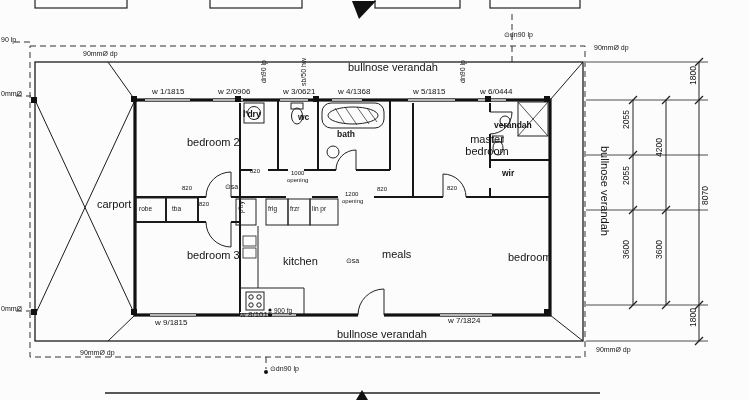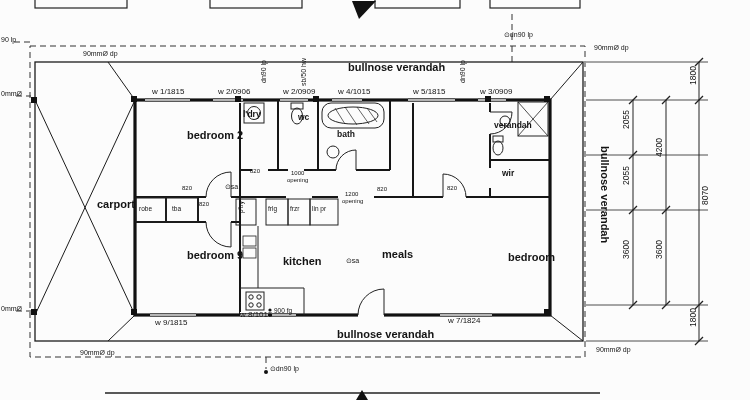--- a/index.html
+++ b/index.html
@@ -3,21 +3,21 @@
 <meta charset="utf-8">
 <style>
   html,body { margin:0; padding:0; background:#e8e8e8; }
   .canvas {
     position:relative; width:750px; height:400px;
     background:#fcfcfc; overflow:hidden;
     font-family:"Liberation Sans", sans-serif; color:#111;
   }
   svg { position:absolute; left:0; top:0; }
   .lbl { position:absolute; white-space:nowrap; color:#141414; line-height:1.05; }
-  .room  { font-size:11px; font-weight:bold;padding-left:40px; }
+  .room  { font-size:11px; font-weight:normal;padding-left:40px; }
   .sroom { font-size:8.5px; font-weight:bold; }
   .win   { font-size:8px; }
   .note  { font-size:7px; }
   .tiny  { font-size:6.5px; }
   .xtiny { font-size:6px; }
   .dim   { font-size:8.5px; }
   .vup   { writing-mode:vertical-rl; transform:rotate(180deg); }
   .vdown { writing-mode:vertical-rl; }
   .center{ text-align:center; white-space:normal; }
 </style>
@@ -173,37 +173,38 @@
       <path d="M105,393 H600" stroke="#222" stroke-width="1.4" fill="none"></path>
       <path d="M356,400 L368,400 L362,390 Z" fill="#111"></path>
     </g>
   </svg>
 
   <div class="lbl room" style="left:308px;top:62px">bullnose verandah</div>
   <div class="lbl room" style="left:297px;top:329px">bullnose verandah</div>
   <div class="lbl room vdown" style="left:558px;top:146px">bullnose verandah</div>
 
   <div class="lbl room" style="left:57px;top:199px">carport</div>
-  <div class="lbl room" style="left:147px;top:130px">bedroom 2</div>
-  <div class="lbl room" style="left:147px;top:250px">bedroom 9</div>
+  <div class="lbl room" style="left:147px;top:137px">bedroom 2</div>
+  <div class="lbl room" style="left:147px;top:250px">bedroom 3</div>
   <div class="lbl room" style="left:243px;top:256px">kitchen</div>
   <div class="lbl room" style="left:342px;top:249px">meals</div>
   <div class="lbl room" style="left:468px;top:252px">bedroom</div>
+  <div class="lbl room center" style="left:414px;top:134px;width:66px">master bedroom</div>
   <div class="lbl sroom" style="left:502px;top:169px">wir</div>
   <div class="lbl sroom" style="left:494px;top:121px">verandah</div>
   <div class="lbl sroom" style="left:243px;top:110px">l'dry</div>
   <div class="lbl sroom" style="left:298px;top:113px">wc</div>
   <div class="lbl sroom" style="left:337px;top:130px">bath</div>
 
   <div class="lbl win" style="left:152px;top:88px">w 1/1815</div>
   <div class="lbl win" style="left:218px;top:88px">w 2/0906</div>
-  <div class="lbl win" style="left:283px;top:88px">w 2/0909</div>
-  <div class="lbl win" style="left:338px;top:88px">w 4/1015</div>
+  <div class="lbl win" style="left:283px;top:88px">w 3/0621</div>
+  <div class="lbl win" style="left:338px;top:88px">w 4/1368</div>
   <div class="lbl win" style="left:413px;top:88px">w 5/1815</div>
-  <div class="lbl win" style="left:480px;top:88px">w 3/0909</div>
+  <div class="lbl win" style="left:480px;top:88px">w 6/0444</div>
 
   <div class="lbl win" style="left:155px;top:319px">w 9/1815</div>
   <div class="lbl win" style="left:240px;top:311px">w 8/1015</div>
   <div class="lbl win" style="left:448px;top:317px">w 7/1824</div>
 
   <div class="lbl tiny" style="left:139px;top:206px">robe</div>
   <div class="lbl tiny" style="left:172px;top:206px">tba</div>
   <div class="lbl tiny vup" style="left:238px;top:201px">p'try</div>
   <div class="lbl tiny" style="left:268px;top:206px">frlg</div>
   <div class="lbl tiny" style="left:290px;top:206px">frzr</div>

